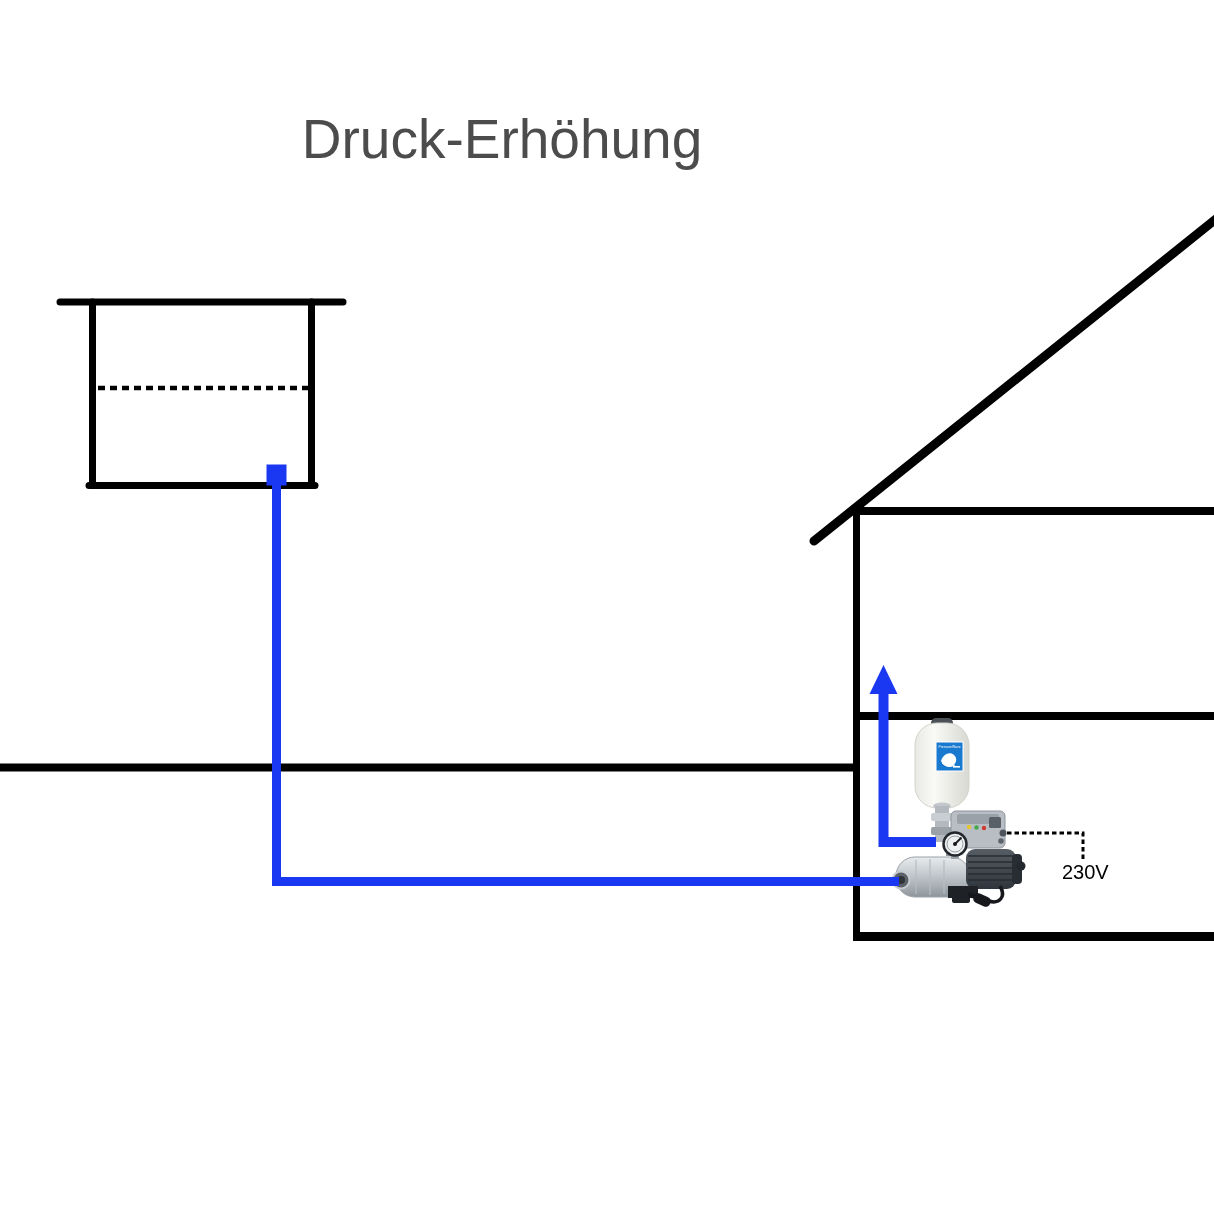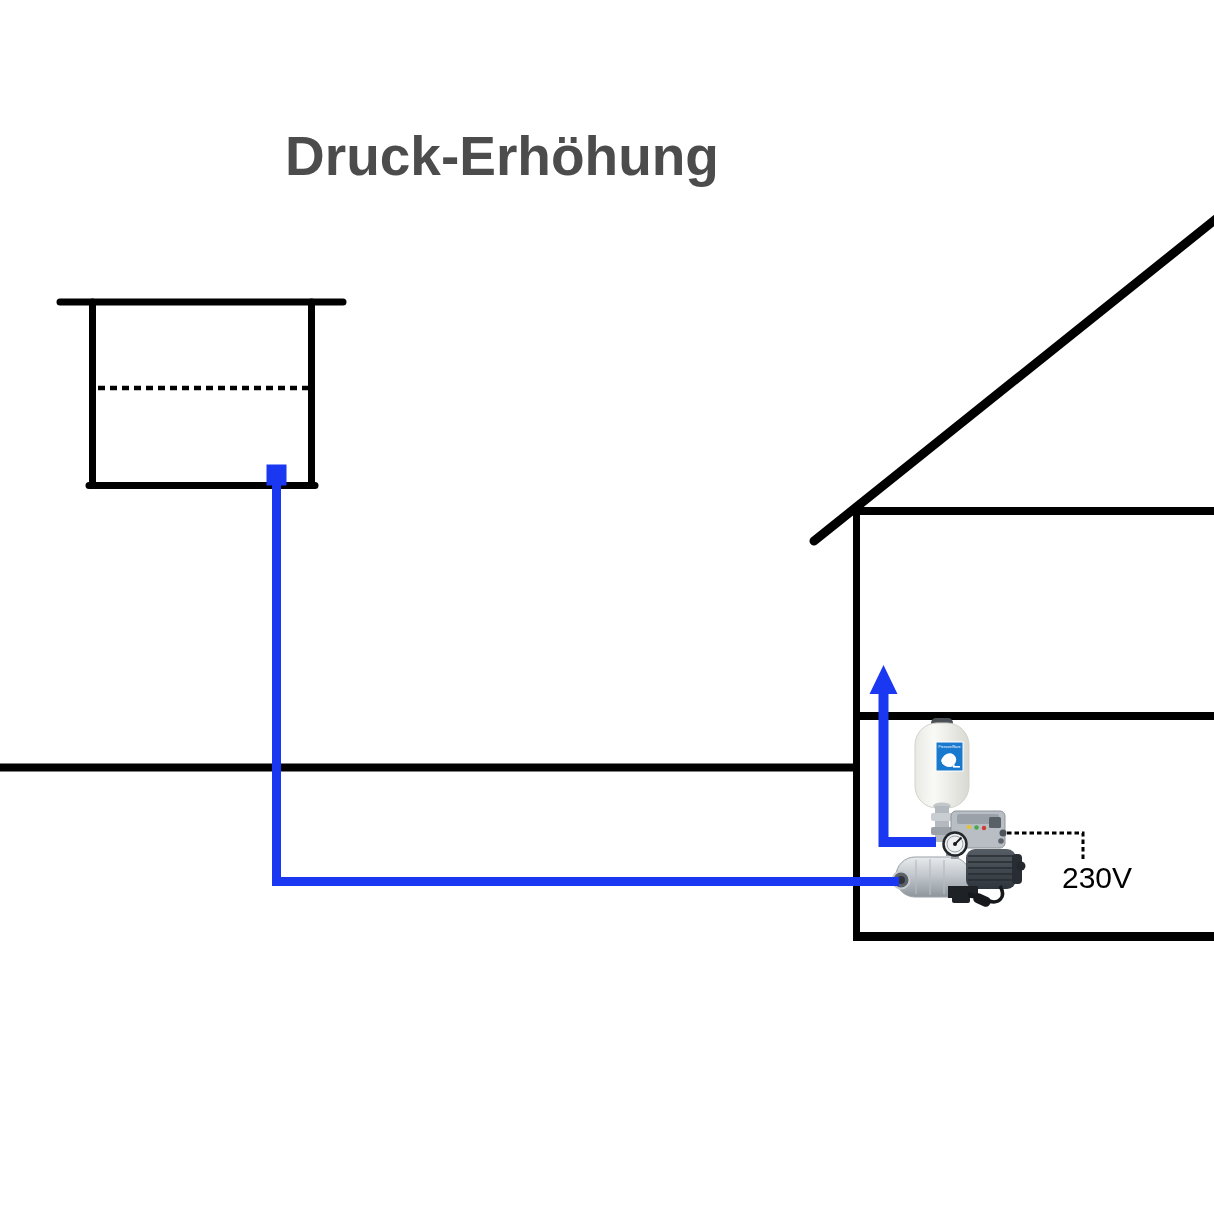--- a/index.html
+++ b/index.html
@@ -1,23 +1,23 @@
 <!DOCTYPE html>
 <html style="--ink: #000000; --pipe-blue: #1A38F2; --title-gray: #4C4C4C; --pump-label-blue: #1879CF;"><head>
 <meta charset="utf-8">
 <style>
   html,body{margin:0;padding:0;background:#ffffff;}
   body{width:1214px;height:1214px;position:relative;overflow:hidden;
        font-family:"Liberation Sans",sans-serif;}
   .abs{position:absolute;}
   #stage{left:0;top:0;width:1214px;height:1214px;}
-  .title{left:0;top:124px;width:1004px;text-align:center;
-         font-size:55px;font-weight:700;letter-spacing:0;
+  .title{left:0;top:107px;width:1004px;text-align:center;
+         font-size:55px;font-weight:400;letter-spacing:0;
          color:var(--title-gray,#4c4c4c);}
-  .voltage{left:1062px;top:861px;font-size:30px;line-height:1.1;
+  .voltage{left:1062px;top:861px;font-size:20px;line-height:1.1;
            color:var(--ink,#000);}
   
   .sk   {stroke:var(--ink,#000);stroke-width:8;fill:none;stroke-linecap:round;}
   .sk7  {stroke-width:7;}
   .sk9  {stroke-width:9;}
   .flat {stroke-linecap:butt;}
   .lvl  {stroke:var(--ink,#000);stroke-width:4.5;stroke-dasharray:7 5;fill:none;stroke-linecap:butt;}
   .pipe {stroke:var(--pipe-blue,#1a38f2);stroke-width:9;fill:none;stroke-linecap:butt;stroke-linejoin:miter;}
   .pipe10{stroke-width:10;}
   .pfill{fill:var(--pipe-blue,#1a38f2);}

